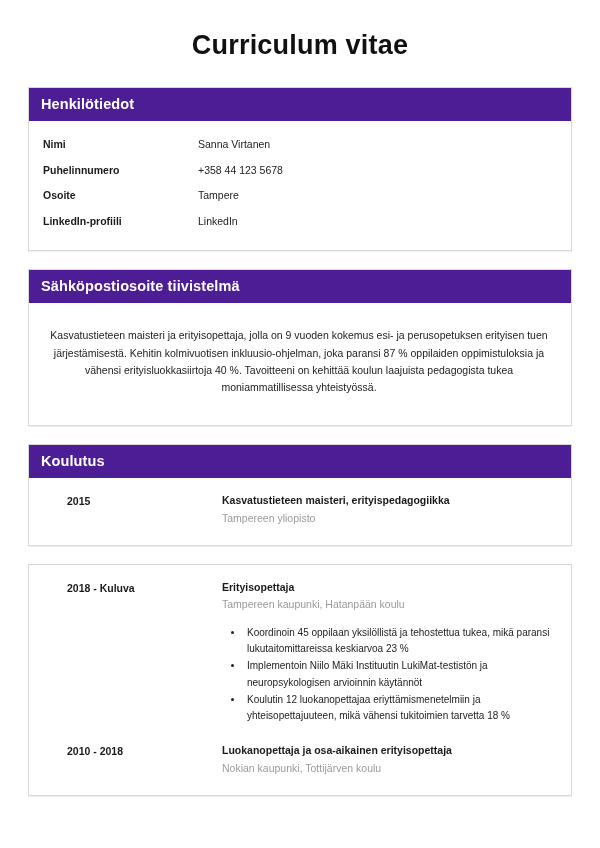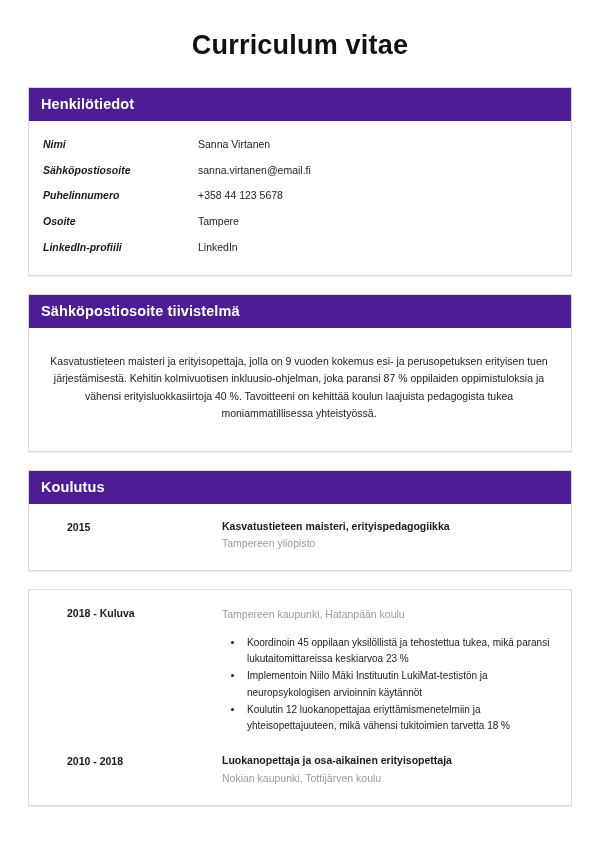--- a/index.html
+++ b/index.html
@@ -52,21 +52,20 @@
     align-items: flex-start;
     padding: 4px 0 7px 0;
   }
   .info-label {
     width: 155px;
     flex: 0 0 155px;
     font-size: 10.5px;
     font-weight: bold;
     color: #1a1a1a;
     line-height: 1.4;
-    font-style: italic;
   }
   .info-value {
     font-size: 10.5px;
     color: #222222;
     line-height: 1.4;
   }
   
   .summary-text {
     font-size: 10.5px;
     line-height: 1.65;
@@ -130,24 +129,20 @@
   <h1 class="doc-title">Curriculum vitae</h1>
 
   <section class="card">
     <div class="card-header">Henkilötiedot</div>
     <div class="card-body">
       <div class="info-row">
         <div class="info-label">Nimi</div>
         <div class="info-value">Sanna Virtanen</div>
       </div>
       <div class="info-row">
-        <div class="info-label">Sähköpostiosoite</div>
-        <div class="info-value">sanna.virtanen@email.fi</div>
-      </div>
-      <div class="info-row">
         <div class="info-label">Puhelinnumero</div>
         <div class="info-value">+358 44 123 5678</div>
       </div>
       <div class="info-row">
         <div class="info-label">Osoite</div>
         <div class="info-value">Tampere</div>
       </div>
       <div class="info-row">
         <div class="info-label">LinkedIn-profiili</div>
         <div class="info-value">LinkedIn</div>
@@ -174,20 +169,21 @@
       </div>
     </div>
   </section>
 
   <section class="card">
     <div class="card-body">
 
       <div class="entry">
         <div class="entry-period">2018 - Kuluva</div>
         <div class="entry-main">
+          <div class="entry-title">Erityisopettaja</div>
           <div class="entry-org">Tampereen kaupunki, Hatanpään koulu</div>
           <ul class="entry-points">
             <li>Koordinoin 45 oppilaan yksilöllistä ja tehostettua tukea, mikä paransi lukutaitomittareissa keskiarvoa 23 %</li>
             <li>Implementoin Niilo Mäki Instituutin LukiMat-testistön ja neuropsykologisen arvioinnin käytännöt</li>
             <li>Koulutin 12 luokanopettajaa eriyttämismenetelmiin ja yhteisopettajuuteen, mikä vähensi tukitoimien tarvetta 18 %</li>
           </ul>
         </div>
       </div>
 
       <div class="entry">

